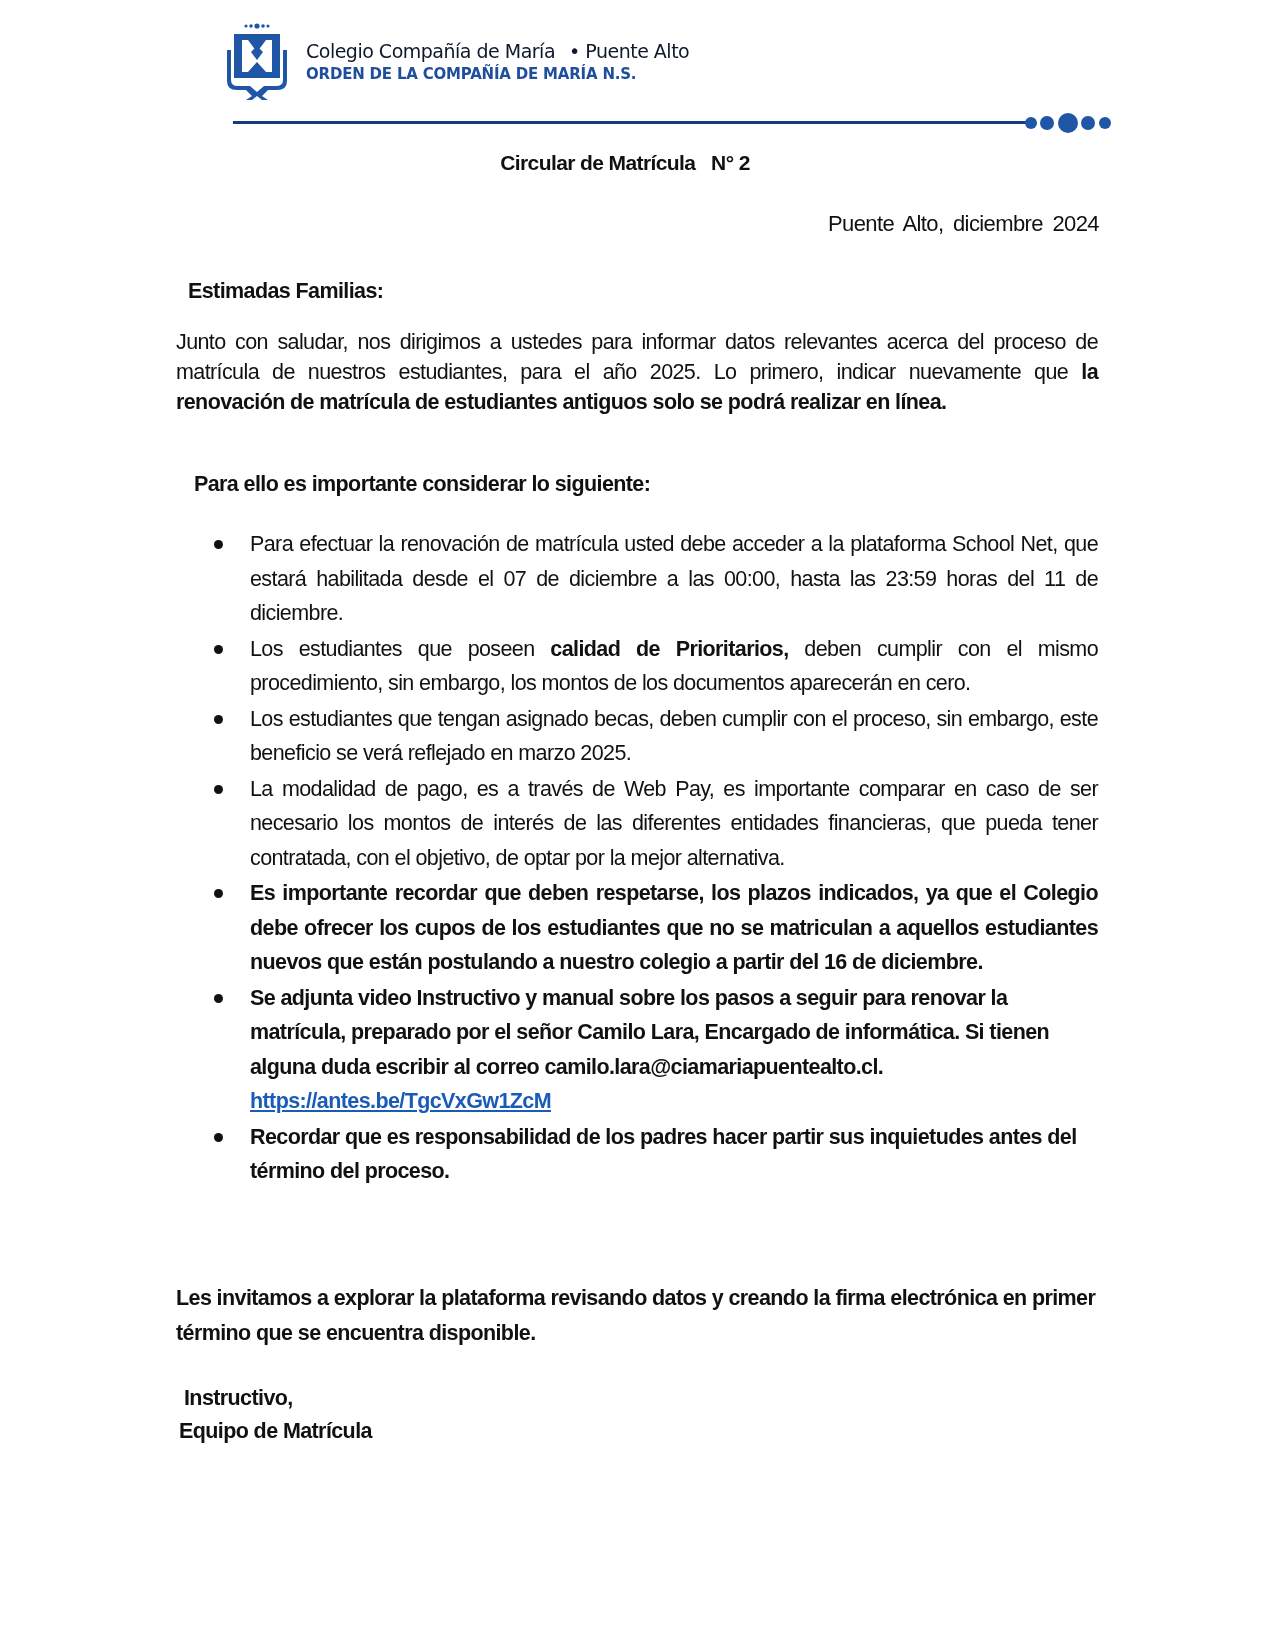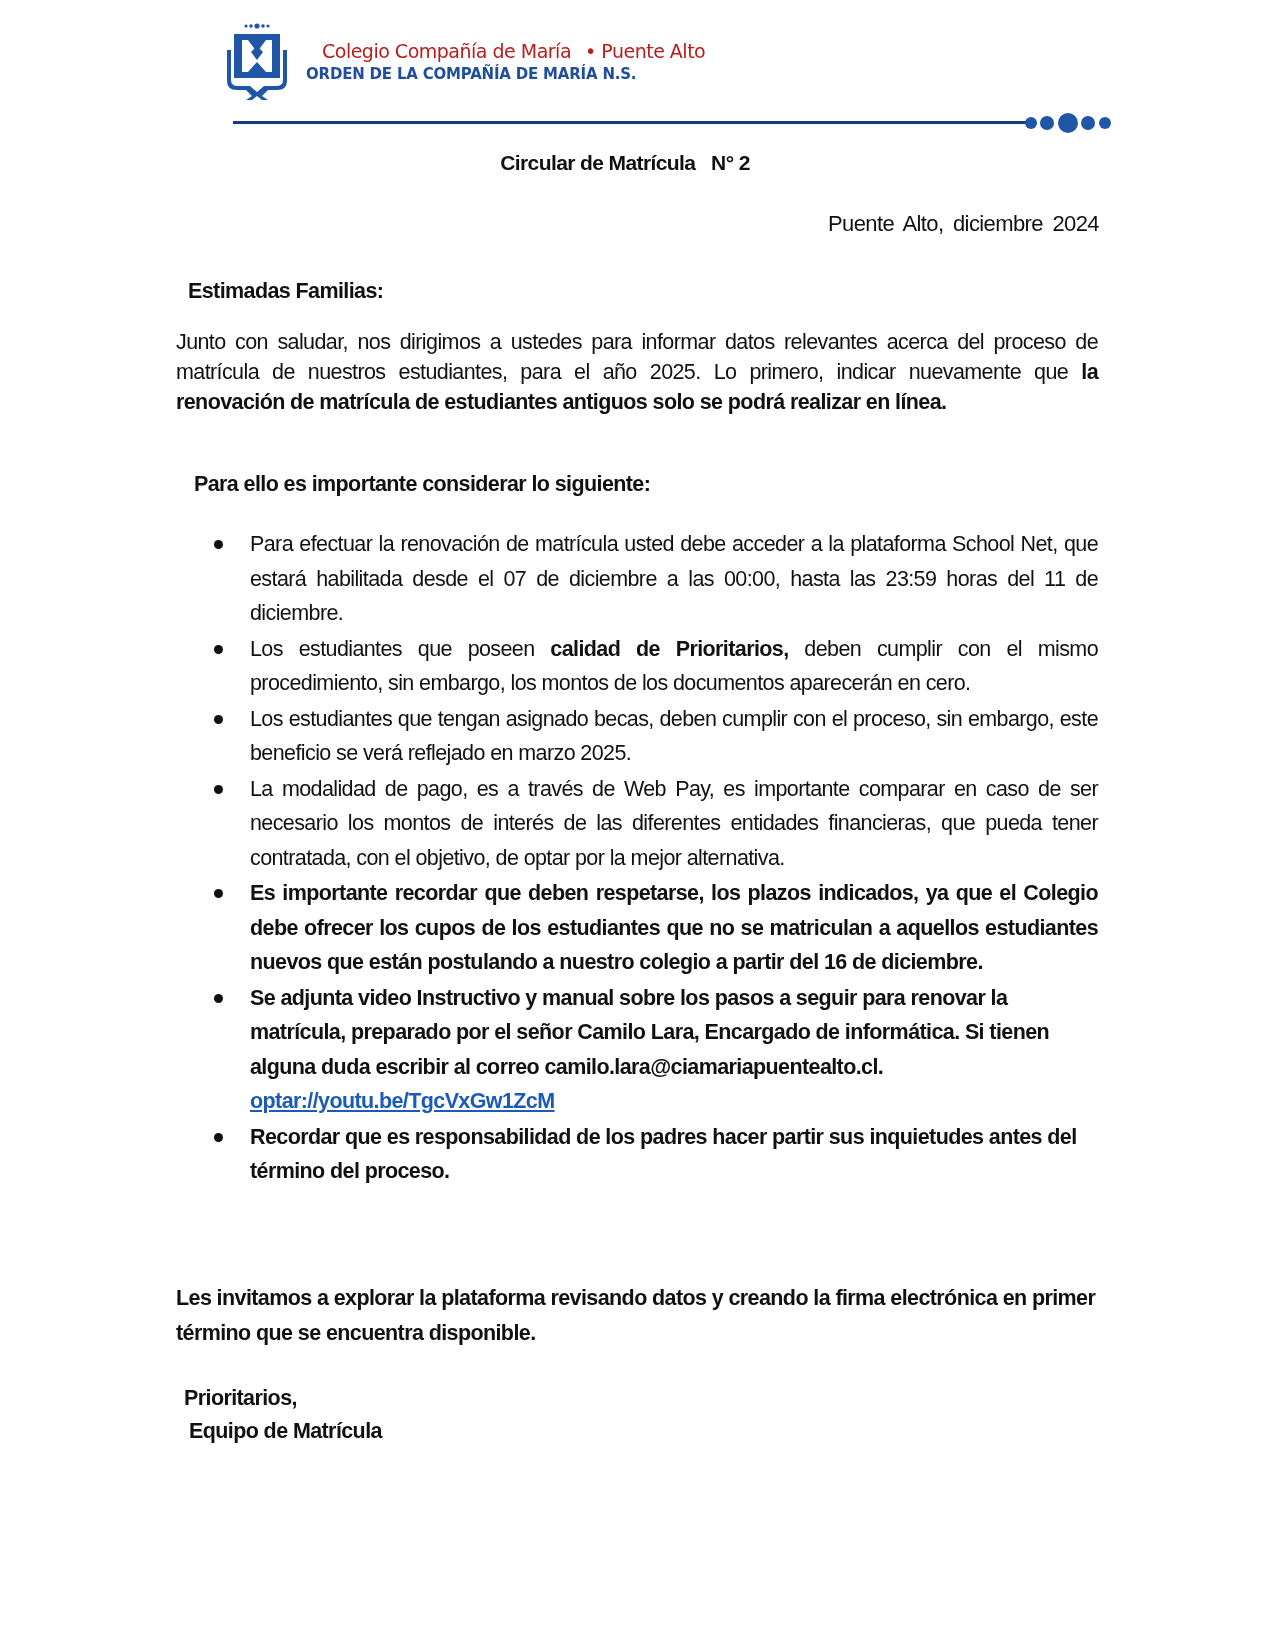--- a/index.html
+++ b/index.html
@@ -2,21 +2,21 @@
 <html><head>
   <meta charset="utf-8">
   <style>
     html, body { margin: 0; padding: 0; background: #ffffff; }
     body { width: 1275px; height: 1650px; position: relative; overflow: hidden;
       font-family: "Liberation Sans", sans-serif; color: #111; }
     .page { position: absolute; left: 0; top: 0; width: 1275px; height: 1650px; }
 
     
     .logo-mark { position: absolute; left: 224px; top: 22px; width: 66px; height: 78px; }
-    .logo-title { position: absolute; left: 322px; top: 40px; font-size: 19px; color: #b91c1c;
+    .logo-title { position: absolute; left: 306px; top: 40px; font-size: 19px; color: #0f172a;
       font-family: "DejaVu Sans", sans-serif; letter-spacing: -0.5px; white-space: nowrap; }
     .logo-title .sep { margin-left: 14px; }
     .logo-sub { position: absolute; left: 306px; top: 65px; font-size: 15px; font-weight: bold;
       color: #1f4e9c; font-family: "DejaVu Sans", sans-serif; letter-spacing: -0.2px; white-space: nowrap; }
     .header-rule { position: absolute; left: 233px; top: 121px; width: 800px; height: 3px; background: #173a80; }
     .header-dots { position: absolute; left: 1025px; top: 112px; width: 96px; height: 22px; }
 
     
     .txt { position: absolute; font-size: 21.5px; line-height: 30px; font-family: "Liberation Sans", sans-serif;
       letter-spacing: -0.6px; }
@@ -29,21 +29,21 @@
 
     ul.bullets { position: absolute; left: 176px; top: 527px; width: 922px; margin: 0; padding: 0; list-style: none; }
     ul.bullets li { position: relative; padding-left: 74px; font-size: 21.5px; line-height: 34.5px;
       letter-spacing: -0.6px; text-align: justify; margin-bottom: 1px; }
     ul.bullets li .dot { position: absolute; left: 38px; top: 13px; width: 9px; height: 9px; border-radius: 50%; background: #111; }
     ul.bullets li.bold { font-weight: bold; }
     ul.bullets li a { color: #1a5bb8; text-decoration: underline; }
 
     .closing { left: 176px; top: 1281px; width: 922px; font-weight: bold; line-height: 34.5px; }
     .regards { left: 184px; top: 1383px; font-weight: bold; }
-    .team { left: 189px; top: 1416px; font-weight: bold; }
+    .team { left: 179px; top: 1416px; font-weight: bold; }
   </style>
 </head>
 <body>
 
 <div class="page">
 
   <svg class="logo-mark" viewBox="0 0 66 78">
     <g fill="#1f56a5">
       <circle cx="22" cy="4" r="1.6"></circle>
         <circle cx="27" cy="4" r="1.8"></circle>
@@ -77,20 +77,20 @@
   <div class="txt greeting">Estimadas Familias:</div>
   <div class="txt intro"><span>Junto con saludar, nos dirigimos a ustedes para informar datos relevantes acerca del proceso de matrícula de nuestros estudiantes, para el año 2025. Lo primero, indicar nuevamente que </span><b>la renovación de matrícula de estudiantes antiguos solo se podrá realizar en línea.</b></div>
   <div class="txt consider">Para ello es importante considerar lo siguiente:</div>
 
   <ul class="bullets">
     <li><span class="dot"></span><span>Para efectuar la renovación de matrícula usted debe acceder a la plataforma School Net, que estará habilitada desde el 07 de diciembre a las 00:00, hasta las 23:59 horas del 11 de diciembre.</span></li>
     <li><span class="dot"></span><span>Los estudiantes que poseen </span><b>calidad de Prioritarios,</b><span> deben cumplir con el mismo procedimiento, sin embargo, los montos de los documentos aparecerán en cero.</span></li>
     <li><span class="dot"></span><span>Los estudiantes que tengan asignado becas, deben cumplir con el proceso, sin embargo, este beneficio se verá reflejado en marzo 2025.</span></li>
     <li><span class="dot"></span><span>La modalidad de pago, es a través de Web Pay, es importante comparar en caso de ser necesario los montos de interés de las diferentes entidades financieras, que pueda tener contratada, con el objetivo, de optar por la mejor alternativa.</span></li>
     <li class="bold"><span class="dot"></span><span>Es importante recordar que deben respetarse, los plazos indicados, ya que el Colegio debe ofrecer los cupos de los estudiantes que no se matriculan a aquellos estudiantes nuevos que están postulando a nuestro colegio a partir del 16 de diciembre.</span></li>
-    <li class="bold" style="text-align:left;"><span class="dot"></span><span>Se adjunta video Instructivo y manual sobre los pasos a seguir para renovar la matrícula, preparado por el señor Camilo Lara, Encargado de informática. Si tienen alguna duda escribir al correo camilo.lara@ciamariapuentealto.cl.</span><br><a>optar://youtu.be/TgcVxGw1ZcM</a></li>
+    <li class="bold" style="text-align:left;"><span class="dot"></span><span>Se adjunta video Instructivo y manual sobre los pasos a seguir para renovar la matrícula, preparado por el señor Camilo Lara, Encargado de informática. Si tienen alguna duda escribir al correo camilo.lara@ciamariapuentealto.cl.</span><br><a>https://antes.be/TgcVxGw1ZcM</a></li>
     <li class="bold" style="text-align:left;"><span class="dot"></span><span>Recordar que es responsabilidad de los padres hacer partir sus inquietudes antes del término del proceso.</span></li>
   </ul>
 
   <div class="txt closing">Les invitamos a explorar la plataforma revisando datos y creando la firma electrónica en primer término que se encuentra disponible.</div>
-  <div class="txt regards">Prioritarios,</div>
+  <div class="txt regards">Instructivo,</div>
   <div class="txt team">Equipo de Matrícula</div>
 </div>
 
 </body></html>

